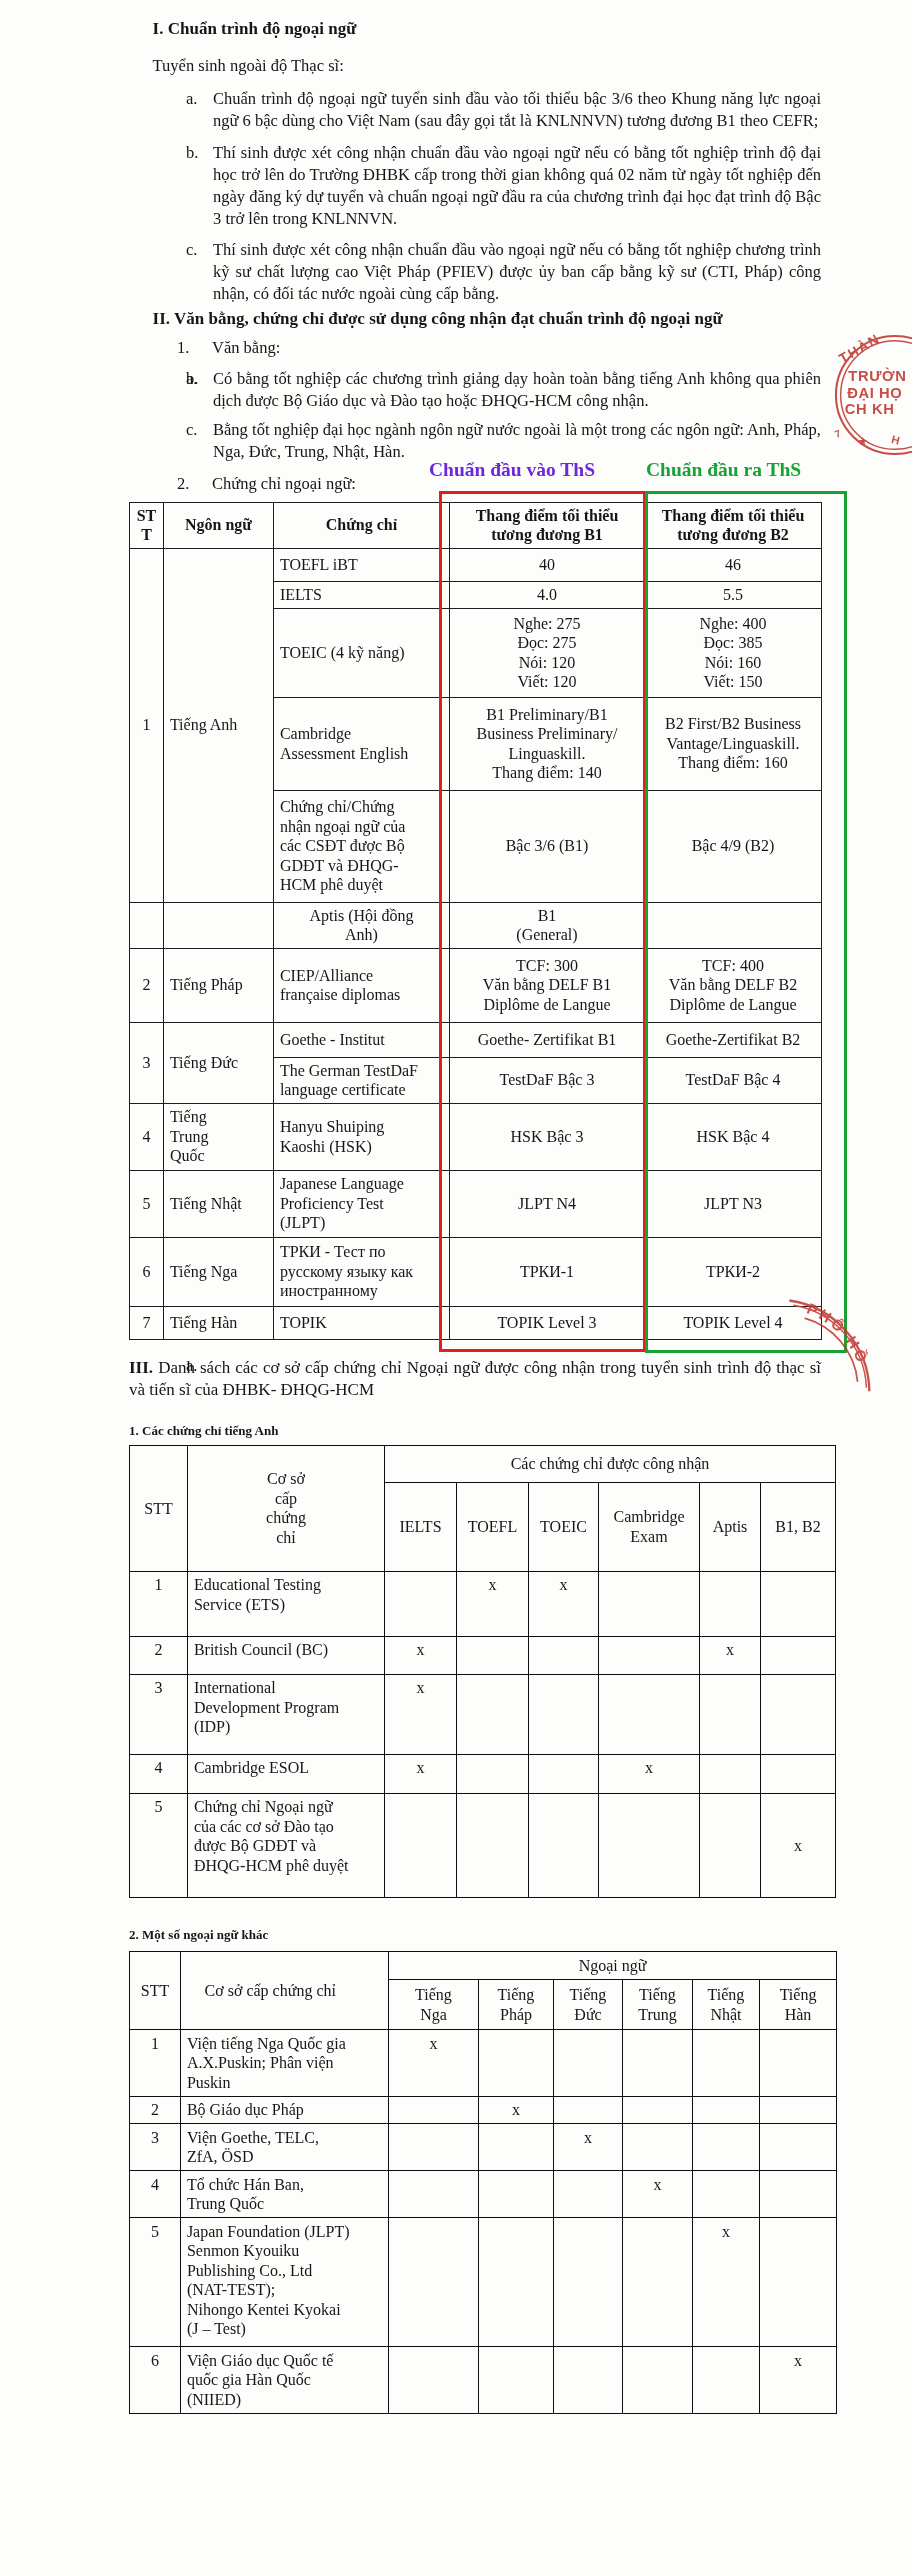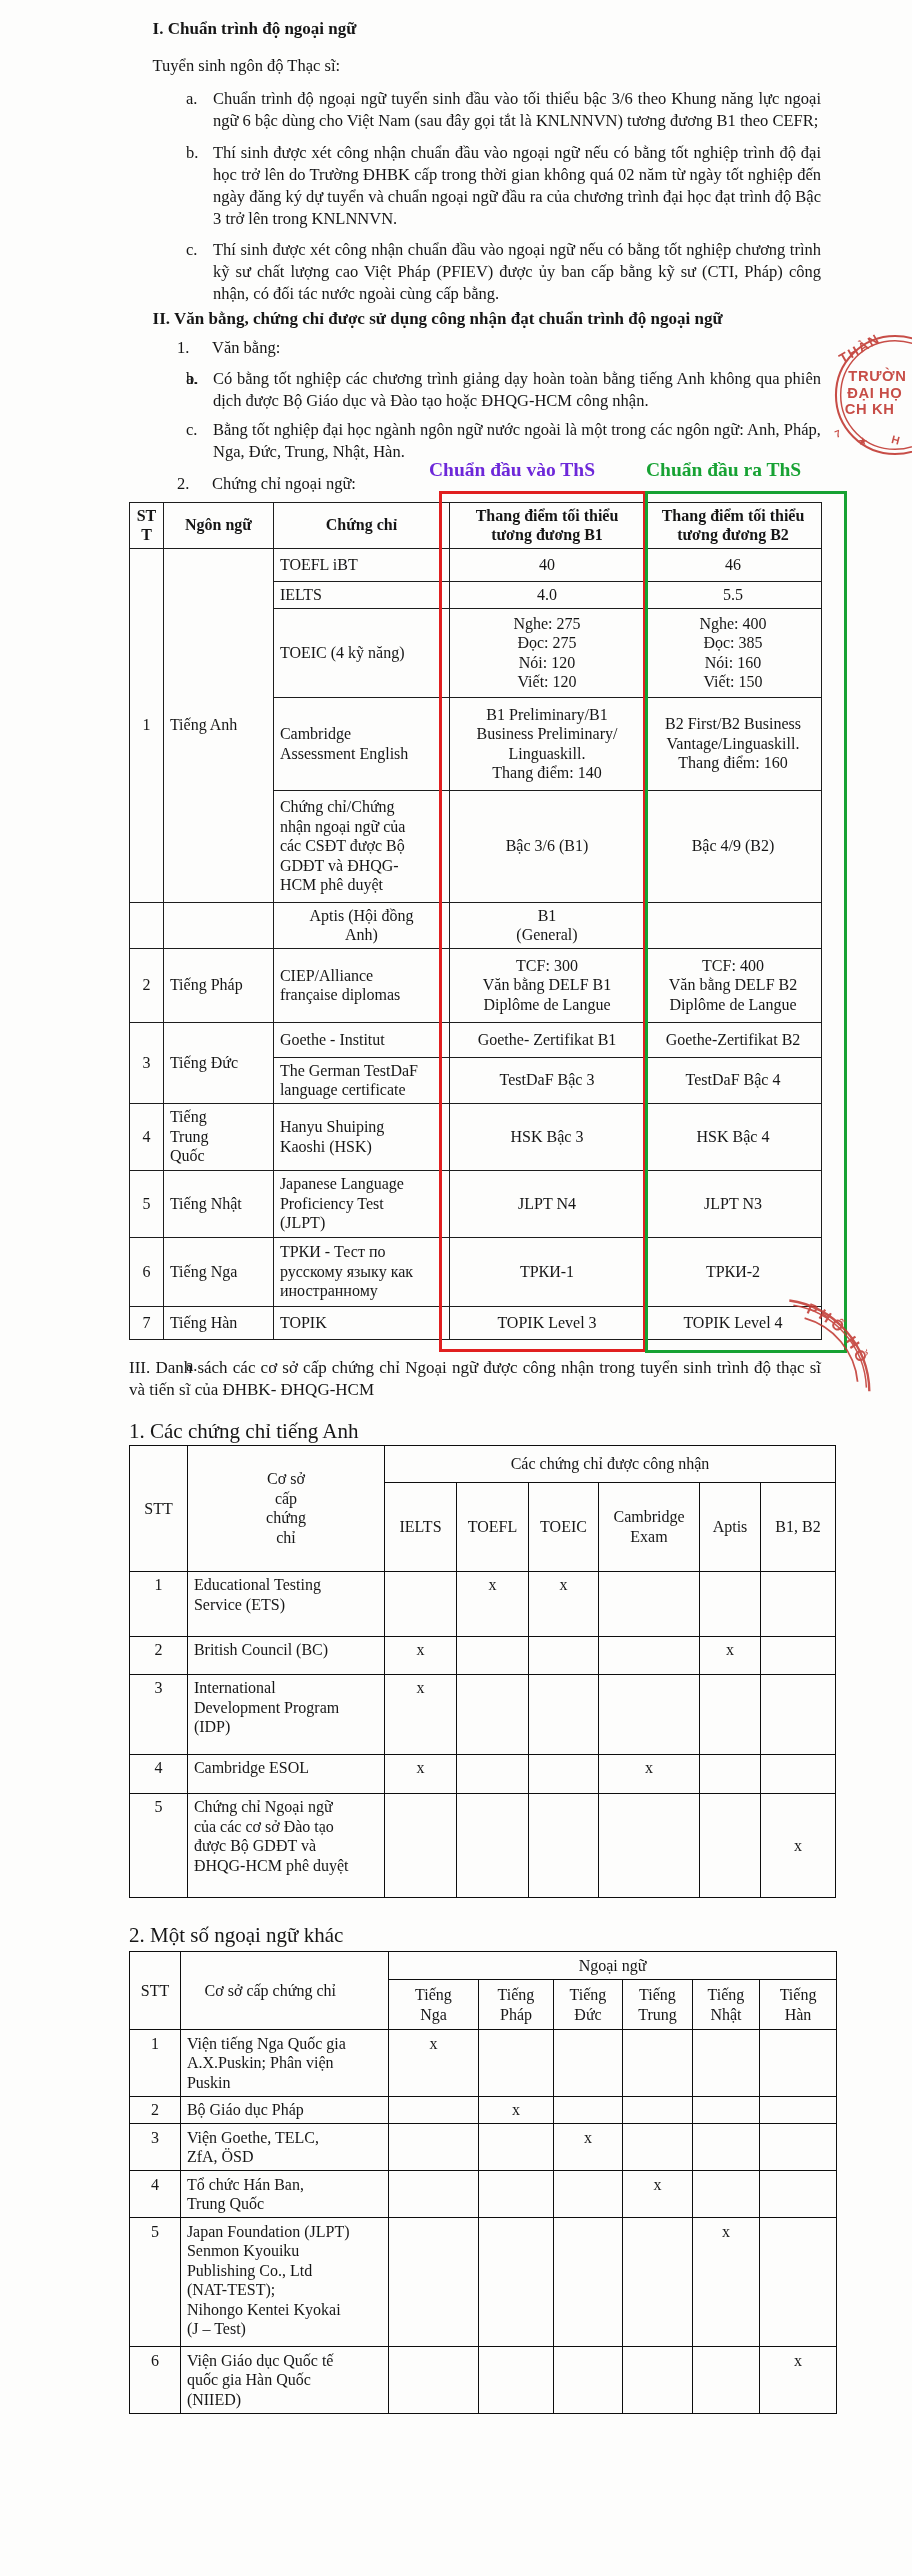--- a/index.html
+++ b/index.html
@@ -1,28 +1,28 @@
 <!DOCTYPE html>
 <html style="font-size:9.5px"><head>
 <meta charset="utf-8">
 <style>
   html,body{margin:0;padding:0;background:#ffffff;}
   .page{position:relative;width:913px;height:2576px;background:#fdfdfc;overflow:hidden;
         font-family:"Liberation Serif","DejaVu Serif",serif;color:#161616;}
   .content{position:absolute;left:129px;top:17.7px;width:692px;}
   .h-sec{font-size:17px;font-weight:bold;margin:0 0 9.5px 23.6px;line-height:22px;}
   .h-sec3{font-size:17px;margin:17.7px 0 0 0;line-height:22px;text-align:justify;}
-  .h-sec3 b{font-weight:normal;}
+  .h-sec3 b{font-weight:bold;}
   .para{font-size:16.5px;margin:0 0 11.8px 23.6px;line-height:22px;}
   .li{position:relative;font-size:16.5px;line-height:22px;text-align:justify;
       padding-left:84px;margin-bottom:10px;}
   .li .mk{position:absolute;left:57px;top:0;}
   .li2{position:relative;font-size:16.5px;line-height:22px;padding-left:83px;margin-bottom:8.9px;}
   .li2 .mk{position:absolute;left:48px;top:0;}
-  .tbl-title{font-size:21px;line-height:22px;margin:19px 0 2.4px 0;}
+  .tbl-title{font-size:13px;line-height:22px;margin:19px 0 2.4px 0;font-weight:bold;}
   
   .tblwrap{position:relative;margin-top:17.7px;}
   table{border-collapse:collapse;table-layout:fixed;}
   .certtbl{width:692px;}
   .certtbl th,.certtbl td{border:1.2px solid #1d1d1d;font-size:16px;line-height:19.5px;
       white-space:pre-line;padding:3px 5.9px;vertical-align:middle;word-wrap:break-word;}
   .certtbl{border:1.8px solid #111;}
   .certtbl th{font-weight:bold;text-align:center;}
   .tc{text-align:center;}
   .tl{text-align:left;}
@@ -46,21 +46,21 @@
   .stamp1-clip{position:absolute;right:0;top:333px;width:86px;height:125px;overflow:hidden;}
   .stamp2{position:absolute;right:-57px;bottom:-60px;width:95px;height:103px;}
 </style>
 </head>
 <body>
 
 <div class="page">
   <div class="content">
 
     <div class="h-sec" style="margin-bottom:15px;">I. Chuẩn trình độ ngoại ngữ</div>
-    <div class="para">Tuyển sinh ngôn độ Thạc sĩ:</div>
+    <div class="para">Tuyển sinh ngoài độ Thạc sĩ:</div>
 
     <div class="li">
       <span class="mk">a.</span>
       <span>Chuẩn trình độ ngoại ngữ tuyển sinh đầu vào tối thiểu bậc 3/6 theo Khung năng lực ngoại ngữ 6 bậc dùng cho Việt Nam (sau đây gọi tắt là KNLNNVN) tương đương B1 theo CEFR;</span>
     </div>
     <div class="li" style="margin-bottom:8.3px;">
       <span class="mk">b.</span>
       <span>Thí sinh được xét công nhận chuẩn đầu vào ngoại ngữ nếu có bằng tốt nghiệp trình độ đại học trở lên do Trường ĐHBK cấp trong thời gian không quá 02 năm từ ngày tốt nghiệp đến ngày đăng ký dự tuyển và chuẩn ngoại ngữ đầu ra của chương trình đại học đạt trình độ Bậc 3 trở lên trong KNLNNVN.</span>
     </div>
     <div class="li" style="margin-bottom:3.5px;">

